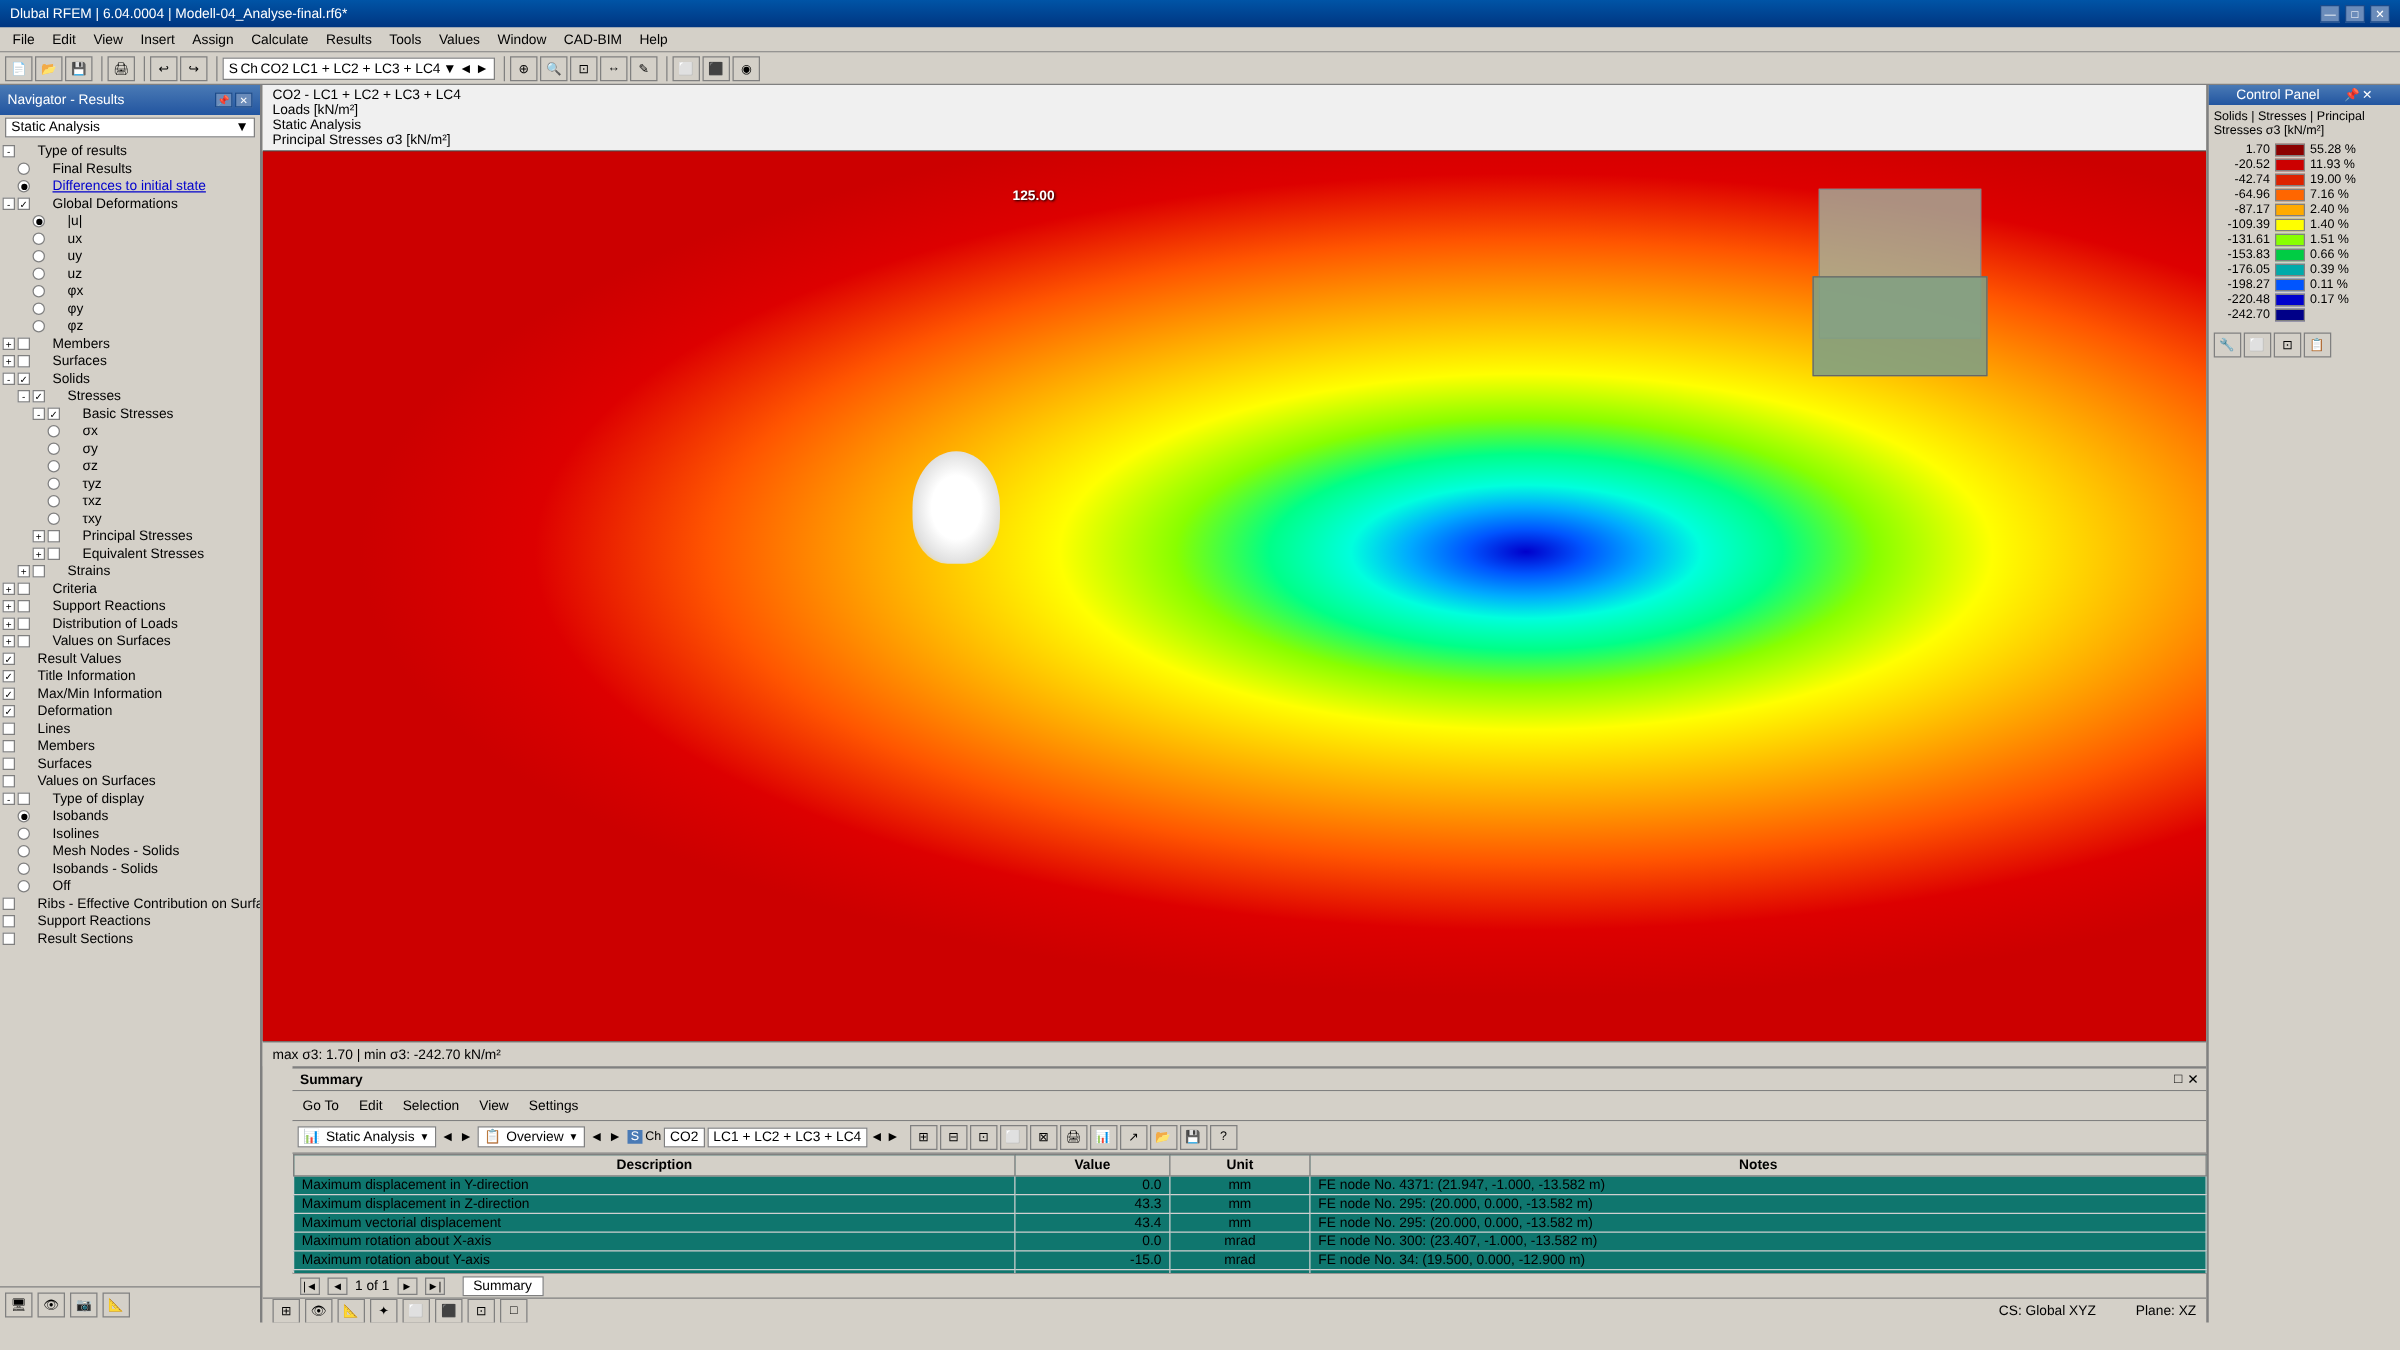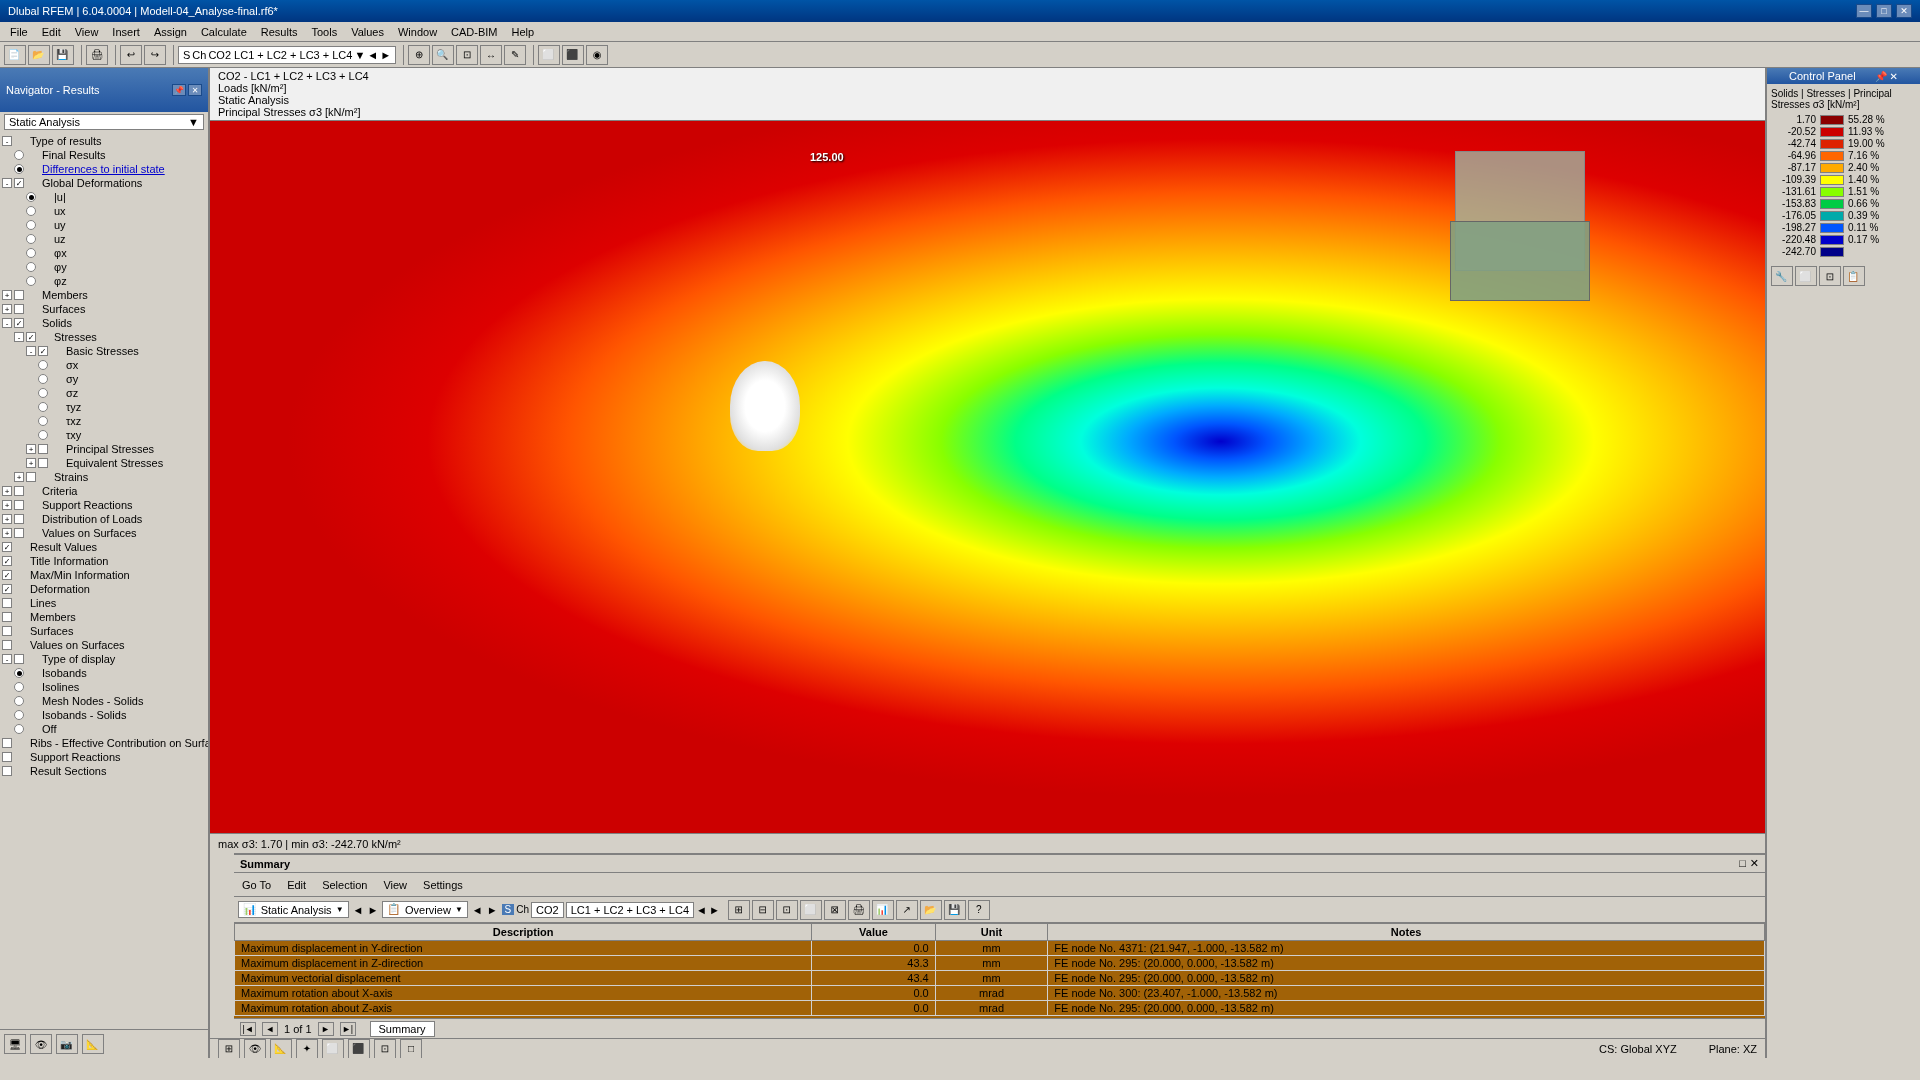--- a/index.html
+++ b/index.html
@@ -66,21 +66,21 @@
       width: 210px;
       background: #d4d0c8;
       border-right: 2px solid #808080;
       display: flex;
       flex-direction: column;
       flex-shrink: 0;
     }
     #navigator-header {
       background: linear-gradient(to bottom, #4a7ab5, #2255a0);
       color: #fff;
-      padding: 16px 6px;
+      padding: 6px 6px;
       font-size: 11px;
       display: flex;
       align-items: center;
       justify-content: space-between;
     }
     #navigator-controls { display: flex; gap: 2px; }
     #navigator-controls span { width: 14px; height: 12px; background: #6b8cba; border: 1px solid #1a4a8a; display: flex; align-items: center; justify-content: center; font-size: 8px; color:#fff; cursor:pointer;}
 
     .nav-dropdown {
       background: #fff;
@@ -240,21 +240,21 @@
       font-size: 11px;
       display: flex;
       align-items: center;
       gap: 4px;
     }
     .combo-arrow { font-size: 8px; }
 
     #summary-table-area {
       flex: 1;
       overflow-y: auto;
-      background: #a16207;
+      background: #0f766e;
     }
     #summary-table {
       width: 100%;
       border-collapse: collapse;
       font-size: 11px;
     }
     #summary-table th {
       background: #d4d0c8;
       border: 1px solid #808080;
       padding: 2px 6px;
@@ -796,20 +796,26 @@
                 <td>mm</td>
                 <td>FE node No. 295: (20.000, 0.000, -13.582 m)</td>
               </tr>
               <tr>
                 <td>Maximum rotation about X-axis</td>
                 <td>0.0</td>
                 <td>mrad</td>
                 <td>FE node No. 300: (23.407, -1.000, -13.582 m)</td>
               </tr>
               <tr>
+                <td>Maximum rotation about Y-axis</td>
+                <td>-15.0</td>
+                <td>mrad</td>
+                <td>FE node No. 34: (19.500, 0.000, -12.900 m)</td>
+              </tr>
+              <tr>
                 <td>Maximum rotation about Z-axis</td>
                 <td>0.0</td>
                 <td>mrad</td>
                 <td>FE node No. 295: (20.000, 0.000, -13.582 m)</td>
               </tr>
             </tbody>
         </table>
       </div>
       <div id="summary-footer">
         <span class="nav-btn">|◄</span>

